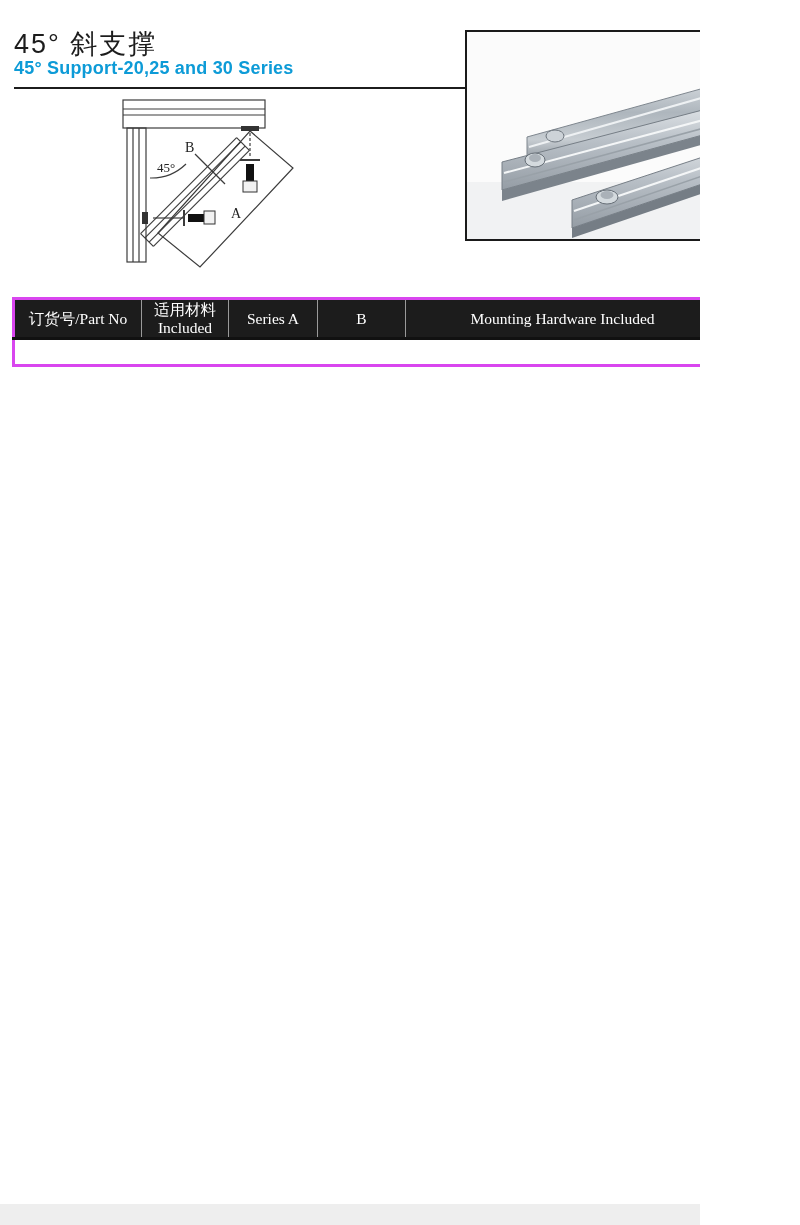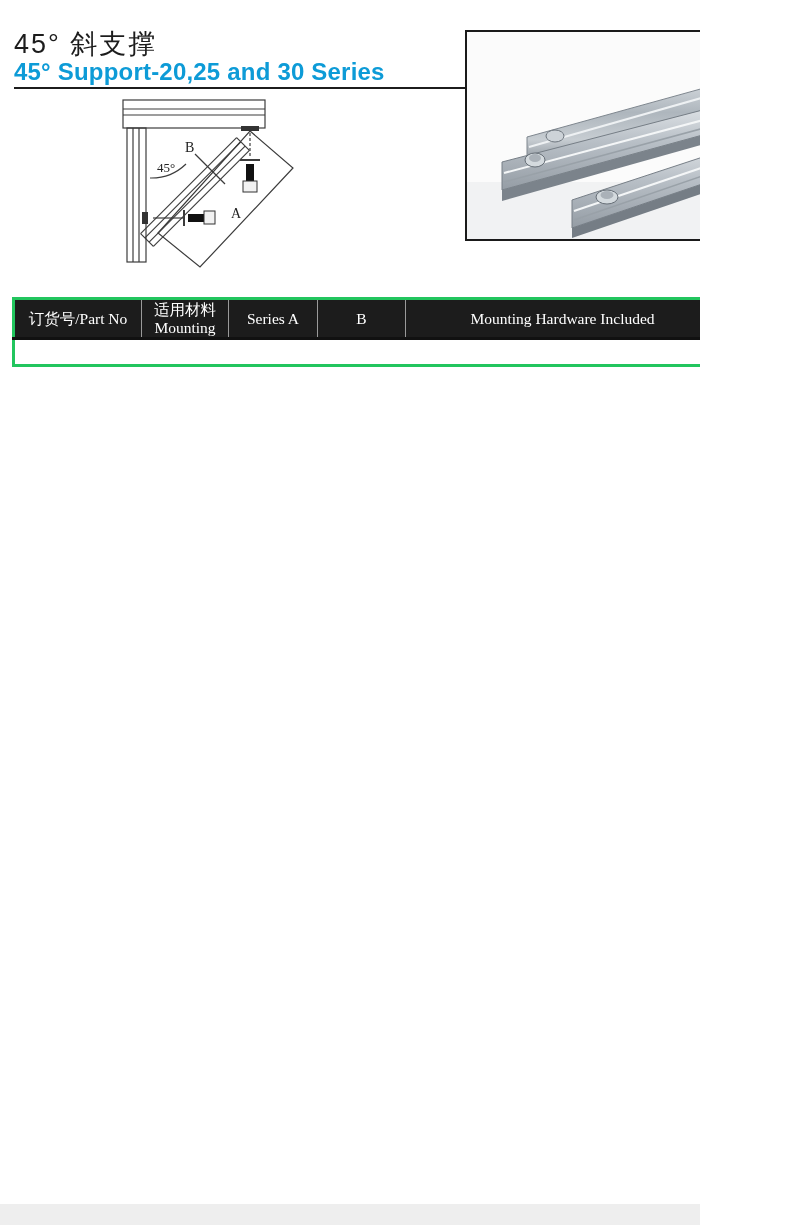--- a/index.html
+++ b/index.html
@@ -3,34 +3,34 @@
 <meta charset="utf-8">
 <style>
   html,body{margin:0;padding:0;}
   body{background:#fff;font-family:"Liberation Serif","DejaVu Serif",serif;}
   #page{position:relative;width:700px;height:1225px;background:#fff;overflow:hidden;}
 
   
   .title-cn{position:absolute;left:14px;top:26px;font-family:"Liberation Sans","DejaVu Sans",sans-serif;
             font-size:27px;color:#1c1c1c;letter-spacing:2px;white-space:nowrap;}
   .title-en{position:absolute;left:14px;top:58px;font-family:"Liberation Sans","DejaVu Sans",sans-serif;
-            font-size:24px;font-weight:bold;color:#0d9bd7;letter-spacing:0.2px;white-space:nowrap;}
+            font-size:18px;font-weight:bold;color:#0d9bd7;letter-spacing:0.2px;white-space:nowrap;}
   .title-rule{position:absolute;left:14px;top:87px;width:453px;height:2px;background:#1c1c1c;}
 
   
   .diagram{position:absolute;left:85px;top:92px;width:245px;height:192px;}
   .diagram svg{display:block;}
 
   
   .photo-frame{position:absolute;left:465px;top:30px;width:323px;height:207px;
                border:2px solid #1a1a1a;background:#fdfdfd;overflow:hidden;}
 
   
   .parts-table{position:absolute;left:12px;top:297px;width:778px;border-collapse:collapse;
-               table-layout:fixed;border:3px solid #22c55e;}
+               table-layout:fixed;border:3px solid #d946ef;}
   .parts-table th{background:#1c1c1c;color:#fff;font-weight:normal;font-size:15.5px;
                   border:1.5px solid #9a9a9a;border-bottom:3px solid #111;height:37px;
                   text-align:center;vertical-align:middle;padding:0;line-height:1.1;}
   .parts-table td{border:1.5px solid #111;height:30px;padding:0 2px;text-align:center;
                   vertical-align:middle;font-size:15.5px;color:#111;background:#fff;}
   td.spacer-cell{border-left:none;border-right:none;border-top:2px solid #111;
                  border-bottom:2px solid #111;height:24px;background:#fff;}
 
   
   .footer-band{position:absolute;left:0;top:1204px;width:800px;height:21px;background:#eeeeee;}
@@ -149,21 +149,21 @@
         <col style="width:89px">
       <col style="width:88px">
         <col style="width:314px">
         <col style="width:72px">
     </colgroup>
     <thead>
       <tr>
         <th>订货号/Part No</th>
         <th>
           <span style="display:block">适用材料</span>
-          <span style="display:block">Mounting</span>
+          <span style="display:block">Included</span>
         </th>
         <th>Series A</th>
         <th>B</th>
         <th>Mounting Hardware Included</th>
         <th>KG</th>
       </tr>
     </thead>
     <tbody></tbody>
     <tbody>
       <tr>

